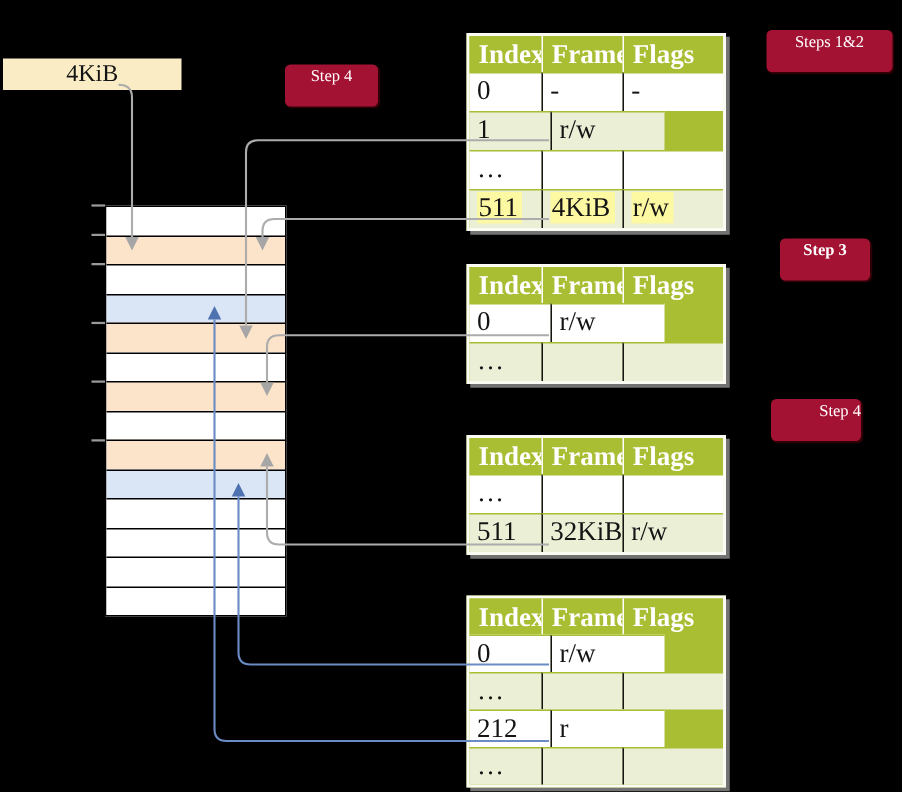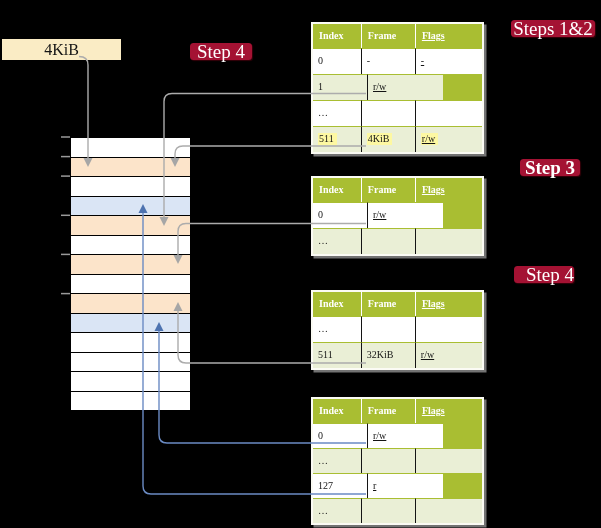--- a/index.html
+++ b/index.html
@@ -9,22 +9,22 @@
     font-family:"Liberation Serif","DejaVu Serif",serif;
   }
   
   .box4kib{
     position:absolute;left:2px;top:39px;width:119px;height:21px;
     background:var(--box-bg,#FAECC5);color:#141414;
     font-size:16px;line-height:21px;text-align:center;
   }
   
   .steplabel{
-    position:absolute;height:17px;background:var(--label-bg,#A41233);
-    color:var(--label-text,#fff);font-size:19px;line-height:17px;
+    position:absolute;height:28px;background:var(--label-bg,#A41233);
+    color:var(--label-text,#fff);font-size:11px;line-height:17px;
     text-align:center;border-radius:3.5px;
     box-shadow:1px 1px 1px rgba(60,0,10,0.9);
   }
   .lbl-step0 {left:190px;top:43px;width:62px;}
   .lbl-steps12{left:511px;top:20px;width:84px;}
   .lbl-step3 {left:520px;top:159px;width:60px;font-weight:bold;}
   .lbl-step4 {left:514px;top:266px;width:60px;text-align:right;}
   
   .stack{
     position:absolute;left:70px;top:137px;width:121px;height:274px;
@@ -34,40 +34,40 @@
   .frame-row{flex:1 1 0;border-top:1.5px solid #000;}
   .frame-row:first-child{border-top:none;}
   .f-white{background:#FFFFFF;}
   .f-peach{background:var(--frame-peach,#FCE4CA);}
   .f-blue {background:var(--frame-blue,#DAE5F5);}
   
   .pt{
     position:absolute;left:311px;width:169px;box-sizing:content-box;
     border:2px solid #FBFBF4;background:var(--table-header-bg,#A9BE32);
     box-shadow:2.5px 2.5px 0 rgba(135,135,135,0.85);
-    font-size:10px;color:#141414;
+    font-size:18px;color:#141414;
   }
   .pt-tbl1{top:22px;} .pt-tbl2{top:176px;} .pt-tbl3{top:290px;} .pt-tbl4{top:397px;}
   .pt-row{display:flex;height:26px;}
   .pt-tbl4 .pt-row{height:25px;}
   .pt-row.hdr{
     height:24px !important;background:var(--table-header-bg,#A9BE32);
     color:#fff;font-weight:bold;
   }
   .pt-row.hdr .cell{border-left:1.5px solid #fff;line-height:24px;padding-left:6px;}
   .pt-row.hdr .cell:first-child{border-left:none;}
   .pt-row.even .cell{background:#FFFFFF;}
   .pt-row.odd  .cell{background:var(--table-row-alt,#EAEFD6);}
   .pt-row.even .cell,.pt-row.odd .cell{
     border-left:1px solid #141414;border-top:1.4px solid var(--table-header-bg,#A9BE32);
     line-height:23px;padding-left:5px;
   }
   .pt-row.even .cell:first-child,.pt-row.odd .cell:first-child{border-left:none;}
   .cell{box-sizing:border-box;overflow:hidden;white-space:nowrap;}
-  .c0{width:54px;} .c1{width:61px;} .c2{width:76px;text-decoration:underline;}
+  .c0{width:54px;} .c1{width:61px;} .c2{width:76px;}
   .hl{background:var(--highlight,#FDF8A2);padding:0 3px 1px 1px;}
   
   .overlay{position:absolute;left:0;top:0;pointer-events:none;}
 </style>
 </head>
 <body>
 
 <div class="canvas">
 
   <div class="box4kib">
@@ -164,21 +164,21 @@
       <div class="pt-row even">
         <div class="cell c0"><span>0</span></div>
         <div class="cell c2"><span>r/w</span></div>
       </div>
       <div class="pt-row odd">
         <div class="cell c0"><span>…</span></div>
         <div class="cell c1"></div>
         <div class="cell c2"></div>
       </div>
       <div class="pt-row even">
-        <div class="cell c0"><span>127</span></div>
+        <div class="cell c0"><span>212</span></div>
         <div class="cell c2"><span>r</span></div>
       </div>
       <div class="pt-row odd">
         <div class="cell c0"><span>…</span></div>
         <div class="cell c1"></div>
         <div class="cell c2"></div>
       </div>
     </div>
 
   <svg class="overlay" width="601" height="528" viewBox="0 0 601 528">

